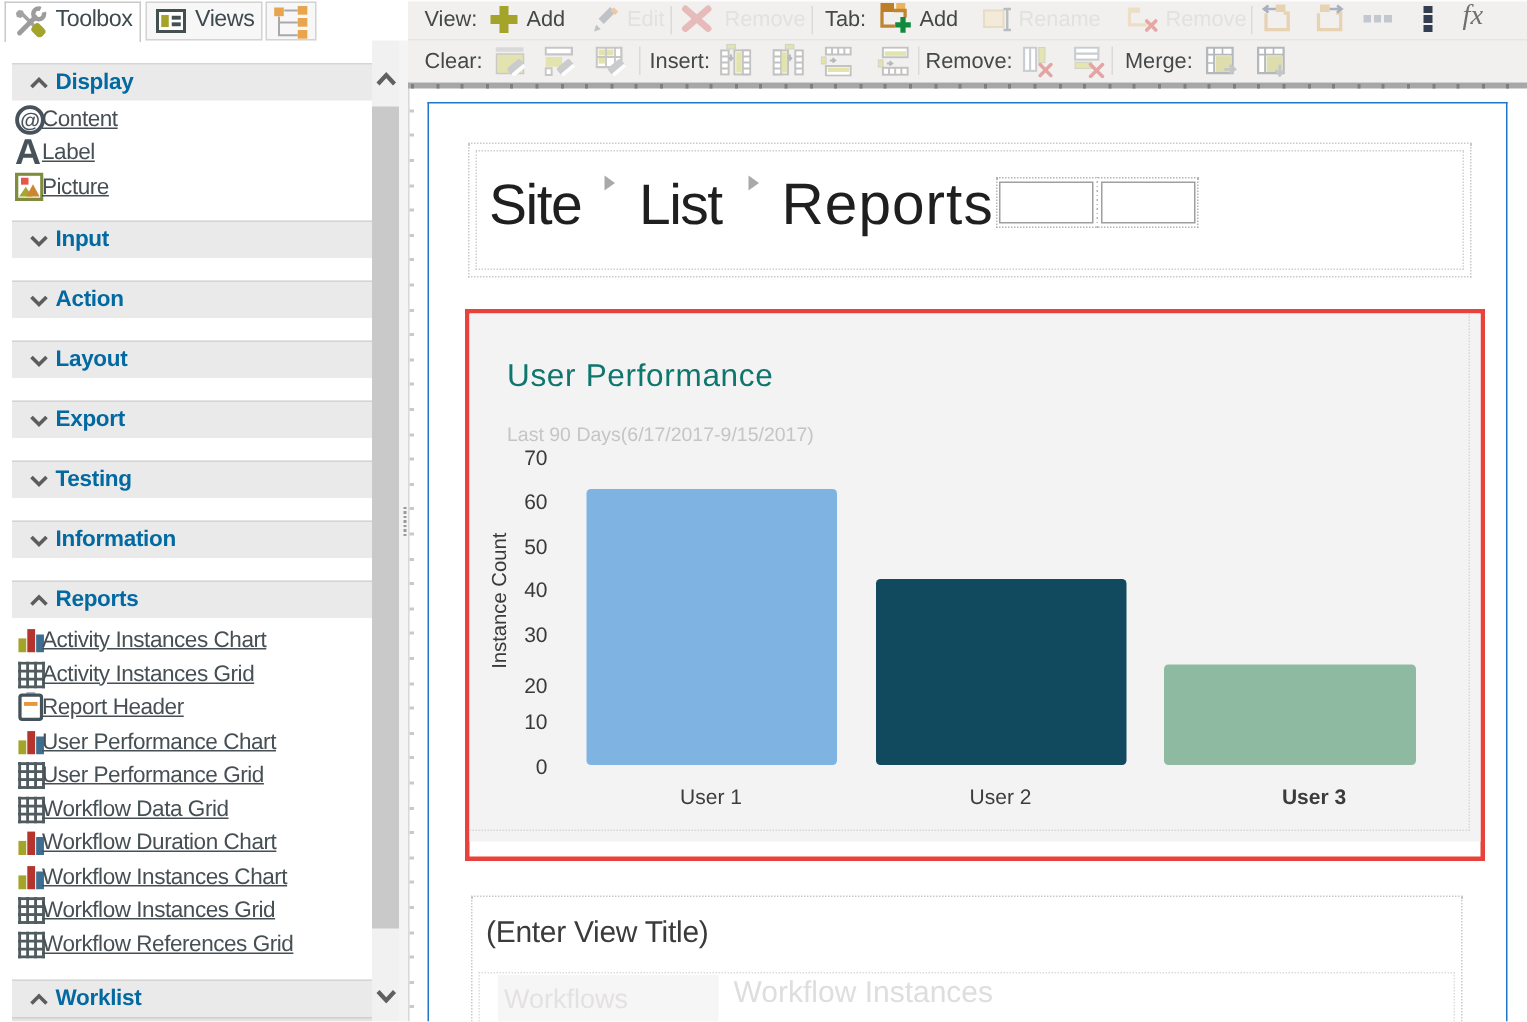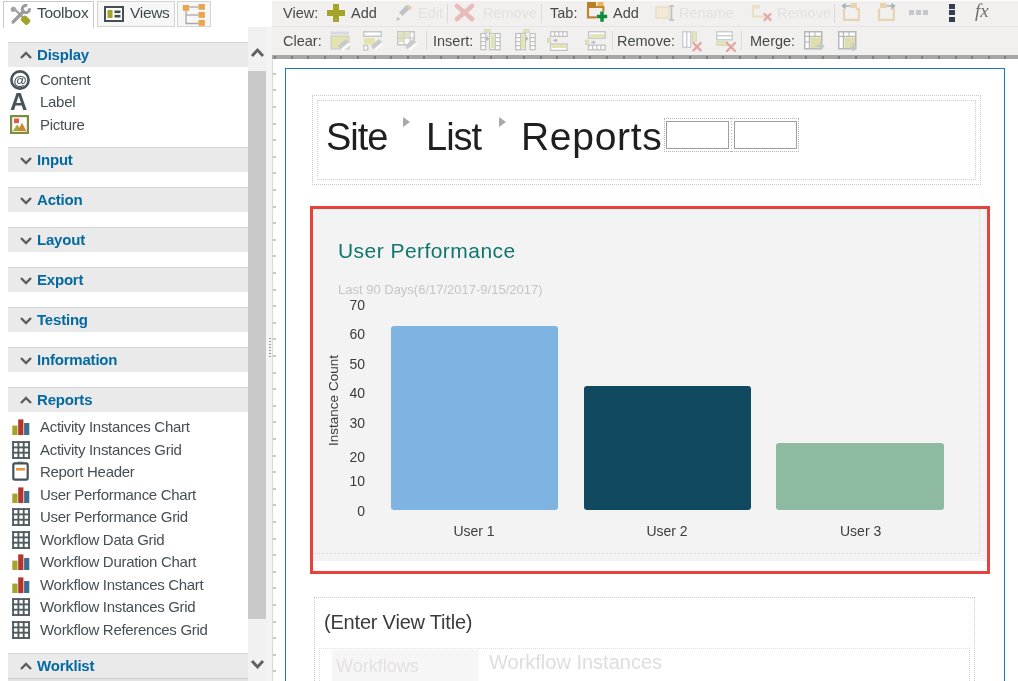--- a/index.html
+++ b/index.html
@@ -4,21 +4,21 @@
 <style>
 html,body{margin:0;padding:0;}
 body{width:1018px;height:681px;position:relative;overflow:hidden;background:#fff;
   font-family:"Liberation Sans",sans-serif;}
 .abs{position:absolute;}
 .hdr{position:absolute;left:8px;width:240px;height:25px;background:#ebeaea;
   border-top:1px solid #d6d5d5;box-sizing:border-box;}
 .hdr span{position:absolute;left:29px;top:3px;font-size:15px;font-weight:bold;color:#0369a1;letter-spacing:-0.2px;}
 .chev{position:absolute;left:11px;top:8px;}
 .item{position:absolute;left:0;width:248px;height:22px;font-size:15px;color:#464f54;letter-spacing:-0.3px;}
-.item .txt{position:absolute;left:40px;top:3px;}
+.item .txt{position:absolute;left:28px;top:3px;text-decoration:underline;}
 .item svg,.item .gl{position:absolute;left:11px;top:2px;}
 .tlabel{position:absolute;font-size:14.5px;color:#454849;top:5px;}
 .tlabel2{position:absolute;font-size:14.5px;color:#454849;top:6px;}
 .gray1{color:#e2e1e1 !important;}
 .sep1{position:absolute;top:4px;width:1px;height:19px;background:#dbdada;}
 .sep2{position:absolute;top:4px;width:1px;height:19px;background:#dbdada;}
 </style>
 </head>
 <body>
 
@@ -600,20 +600,20 @@
     <div class="abs" style="left:315px;top:502.91999999999996px;width:50px;text-align:right;font-size:14px;color:#3a3a3a;">0</div>
   </div>
 <div class="abs" style="left:258px;top:393px;width:150px;text-align:center;font-size:13.5px;color:#3a3a3a;transform:rotate(-90deg);">Instance Count</div>
 
 <div class="abs" style="left:391px;top:326px;width:167px;height:184px;background:#7fb3e2;border-radius:3px;"></div>
 <div class="abs" style="left:584px;top:386px;width:167px;height:124px;background:#114a5e;border-radius:3px;"></div>
 <div class="abs" style="left:776px;top:443px;width:168px;height:67px;background:#8fbaa2;border-radius:3px;"></div>
 
 <div class="abs" style="left:414px;top:523px;width:120px;text-align:center;font-size:14px;color:#3c3c3c;">User 1</div>
 <div class="abs" style="left:607px;top:523px;width:120px;text-align:center;font-size:14px;color:#3c3c3c;">User 2</div>
-<div class="abs" style="left:840px;top:523px;width:120px;text-align:left;font-size:14px;color:#3c3c3c;">User 3</div>
+<div class="abs" style="left:816px;top:523px;width:120px;text-align:center;font-size:14px;color:#3c3c3c;font-weight:bold;">User 3</div>
 
 <div class="abs" style="left:314px;top:597px;width:661px;height:84px;border:1px dotted #c9c9c9;border-bottom:none;box-sizing:border-box;"></div>
 <div class="abs" style="left:324px;top:611px;font-size:20px;color:#3b3b3b;letter-spacing:-0.2px;">(Enter View Title)</div>
 <div class="abs" style="left:319px;top:648px;width:651px;height:33px;border:1px dotted #dddddd;border-bottom:none;box-sizing:border-box;"></div>
 <div class="abs" style="left:332px;top:650px;width:147px;height:31px;background:#f7f6f6;"></div>
 <div class="abs" style="left:336px;top:656px;font-size:18px;color:#e3e1e1;">Workflows</div>
 <div class="abs" style="left:489px;top:651px;font-size:20px;color:#dfdddd;">Workflow Instances</div>
 
 </body></html>

